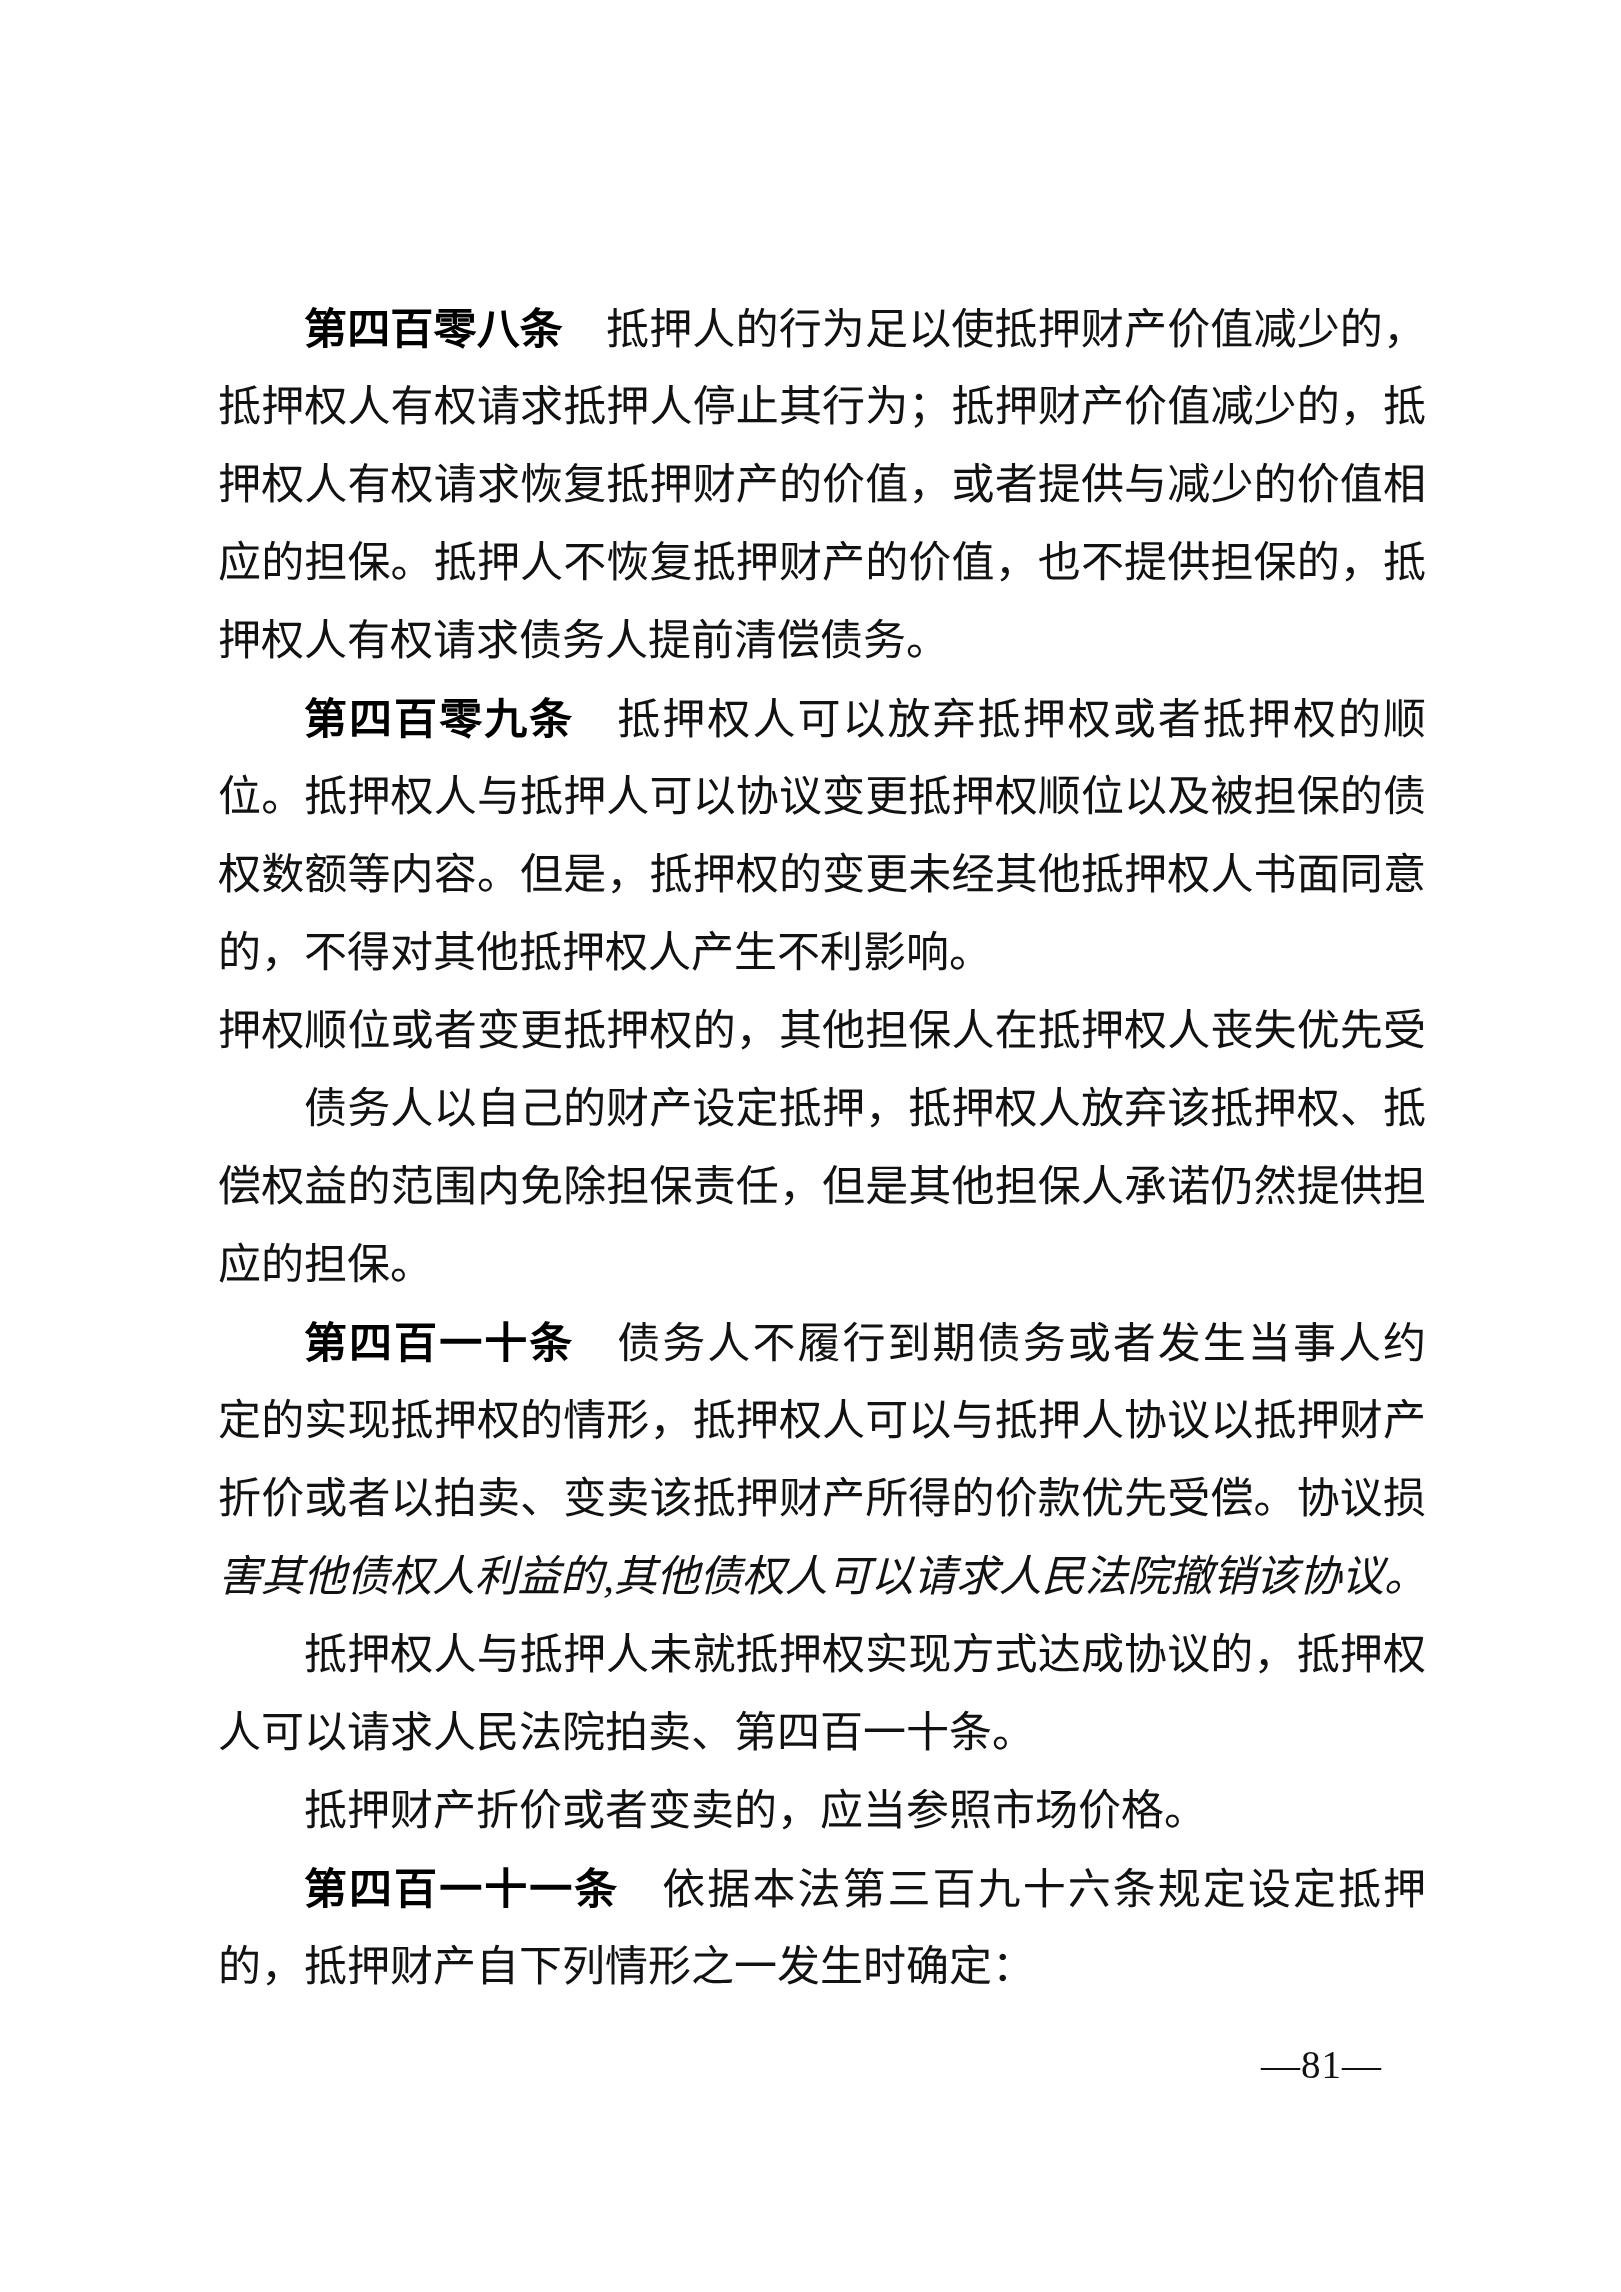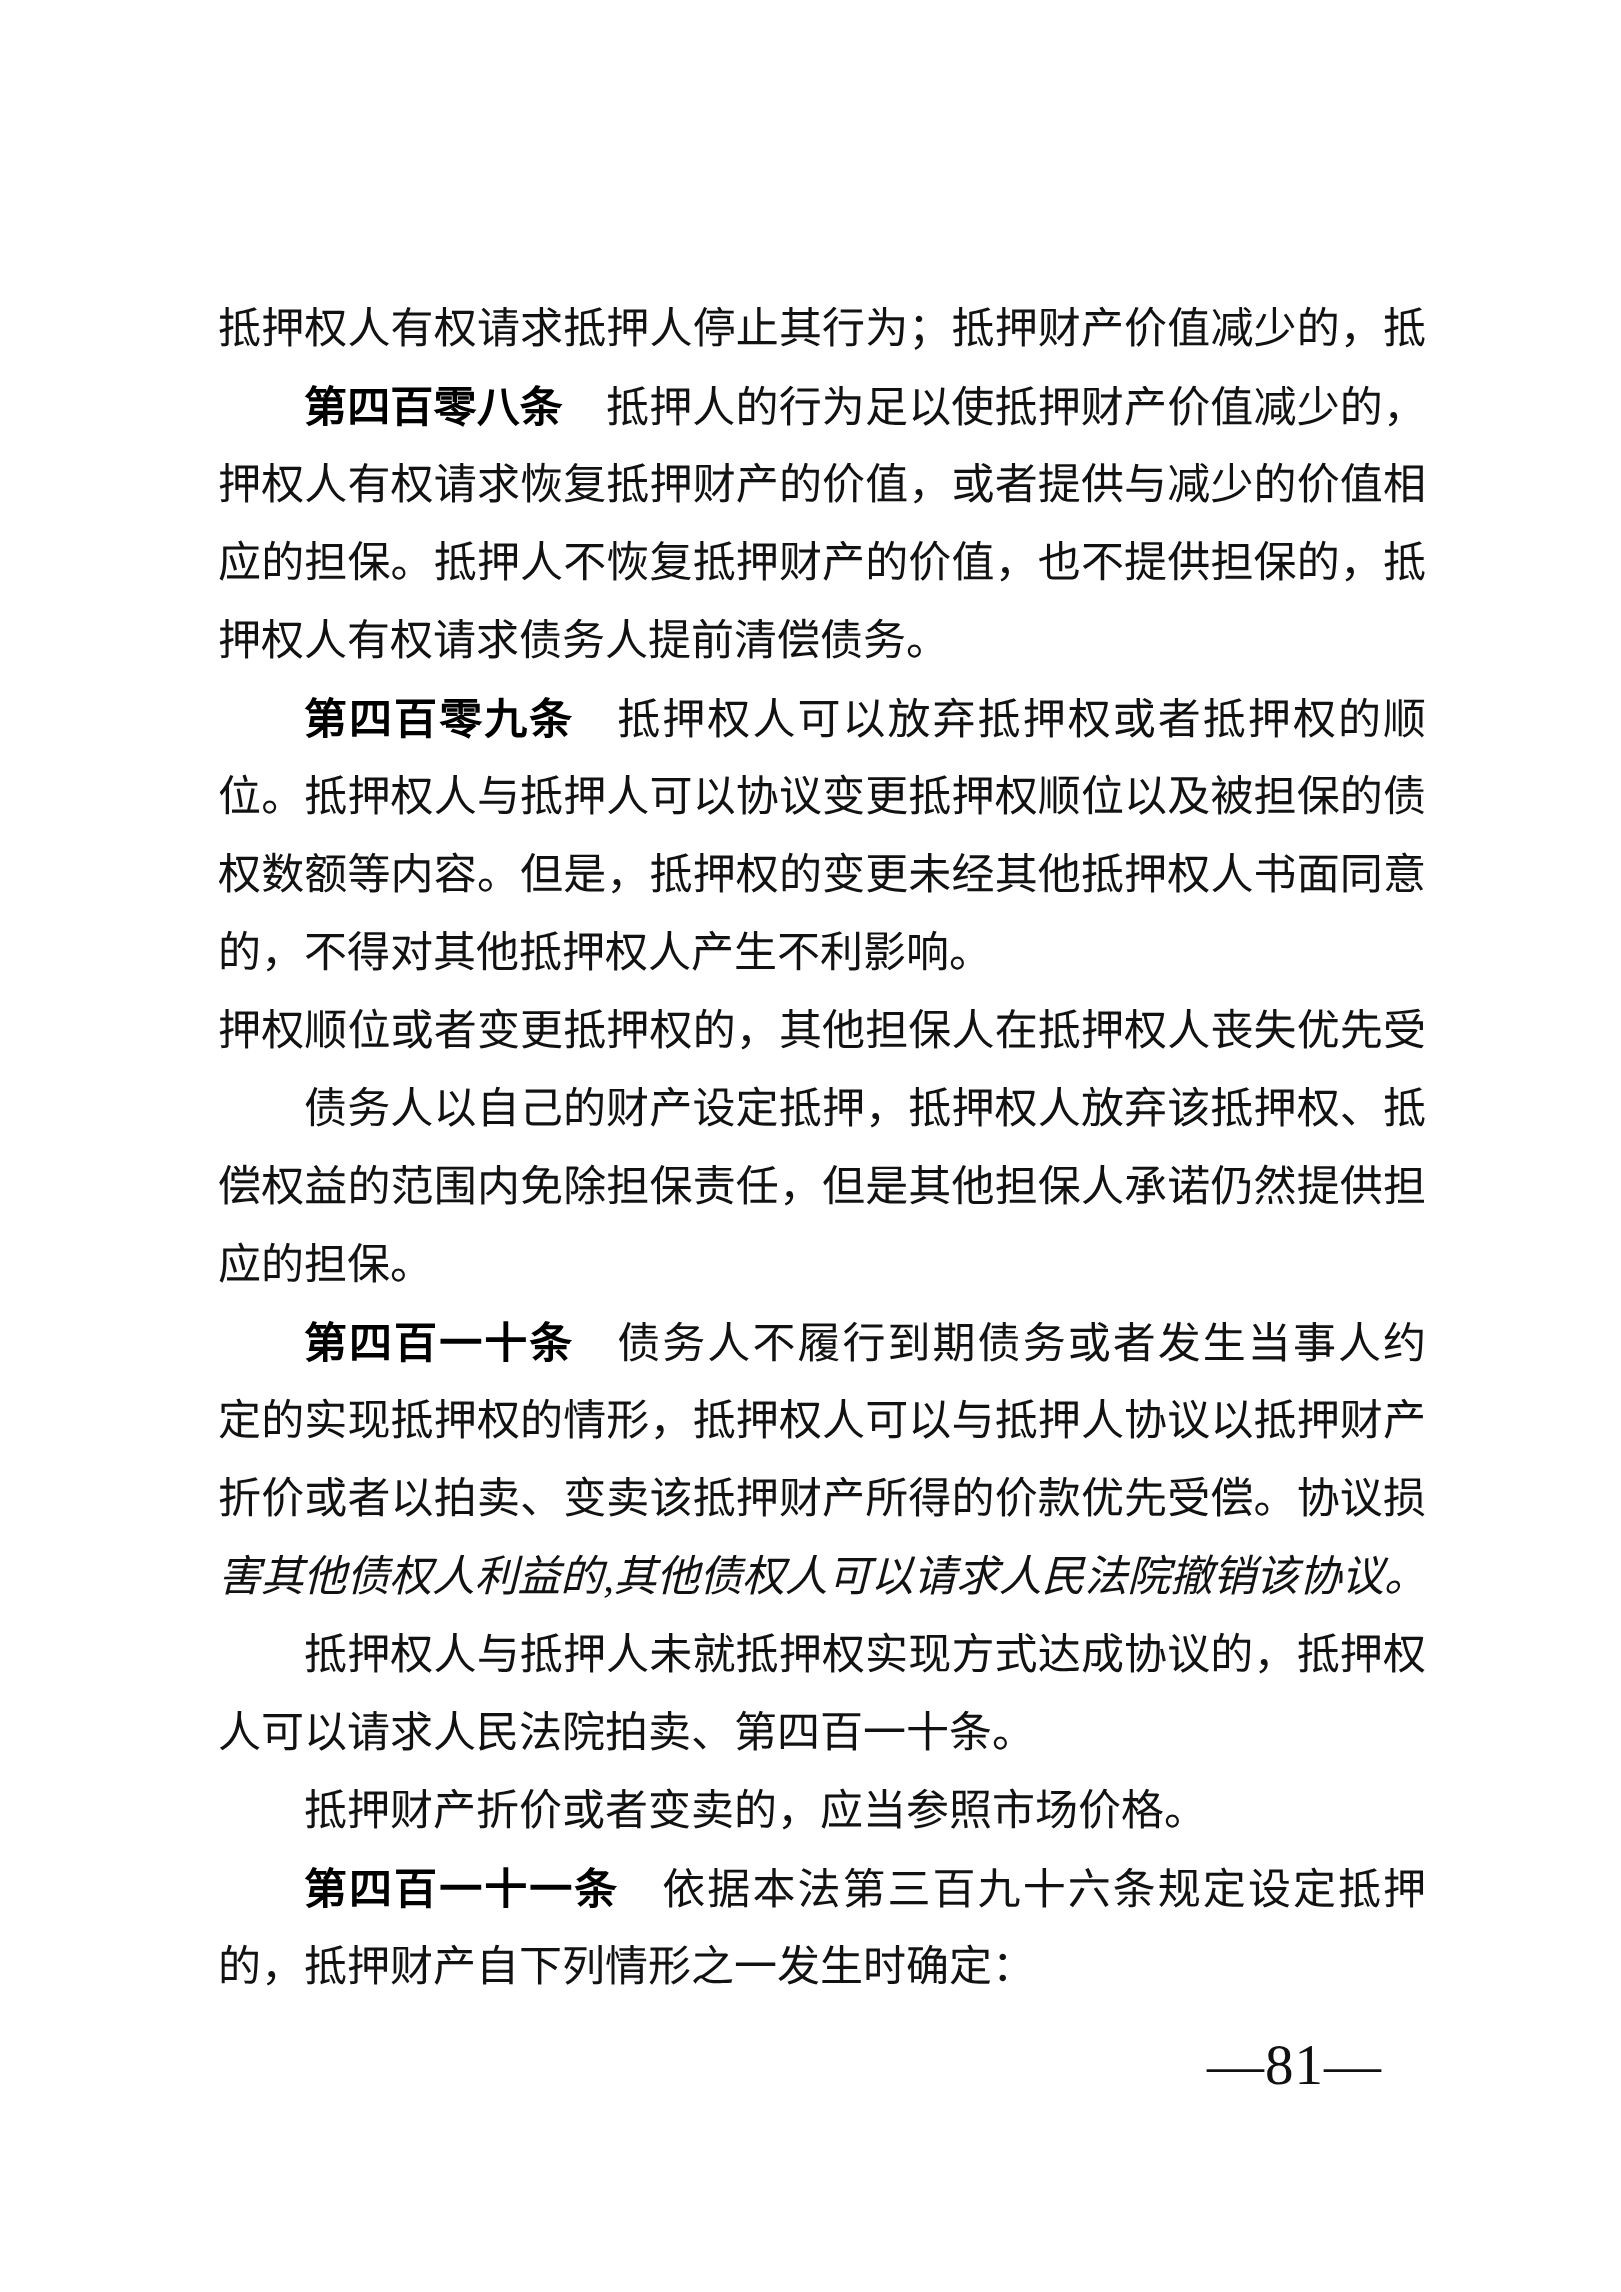--- a/index.html
+++ b/index.html
@@ -44,35 +44,35 @@
   .art {
     font-family: "Liberation Sans", sans-serif;
     font-weight: 700;
     color: #000000;
     margin-right: 1em;
   }
   .pagenum {
     position: absolute;
     top: 2041px;
     right: 239px;
-    font-size: 57px;
+    font-size: 39px;
     line-height: 47px;
     color: #111111;
     letter-spacing: 1px;
   }
 </style>
 </head>
 <body>
 
 <div class="page">
 
   <div class="textblock">
 
+    <div class="ln ind"><span class="art">第四百零八条</span><span>抵押人的行为足以使抵押财产价值减少的，</span></div>
     <div class="ln"><span>抵押权人有权请求抵押人停止其行为；抵押财产价值减少的，抵</span></div>
-    <div class="ln ind"><span class="art">第四百零八条</span><span>抵押人的行为足以使抵押财产价值减少的，</span></div>
     <div class="ln"><span>押权人有权请求恢复抵押财产的价值，或者提供与减少的价值相</span></div>
     <div class="ln"><span>应的担保。抵押人不恢复抵押财产的价值，也不提供担保的，抵</span></div>
     <div class="ln end"><span>押权人有权请求债务人提前清偿债务。</span></div>
 
     <div class="ln ind"><span class="art">第四百零九条</span><span>抵押权人可以放弃抵押权或者抵押权的顺</span></div>
     <div class="ln"><span>位。抵押权人与抵押人可以协议变更抵押权顺位以及被担保的债</span></div>
     <div class="ln"><span>权数额等内容。但是，抵押权的变更未经其他抵押权人书面同意</span></div>
     <div class="ln end"><span>的，不得对其他抵押权人产生不利影响。</span></div>
 
     <div class="ln"><span>押权顺位或者变更抵押权的，其他担保人在抵押权人丧失优先受</span></div>

